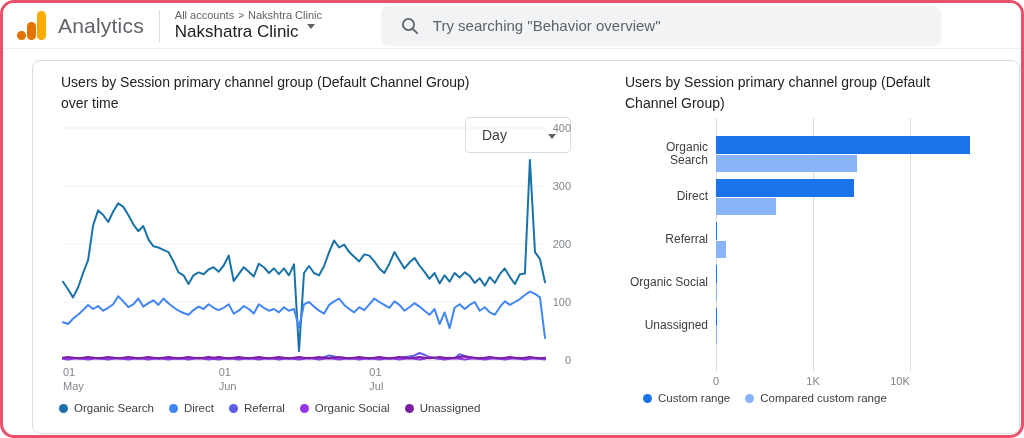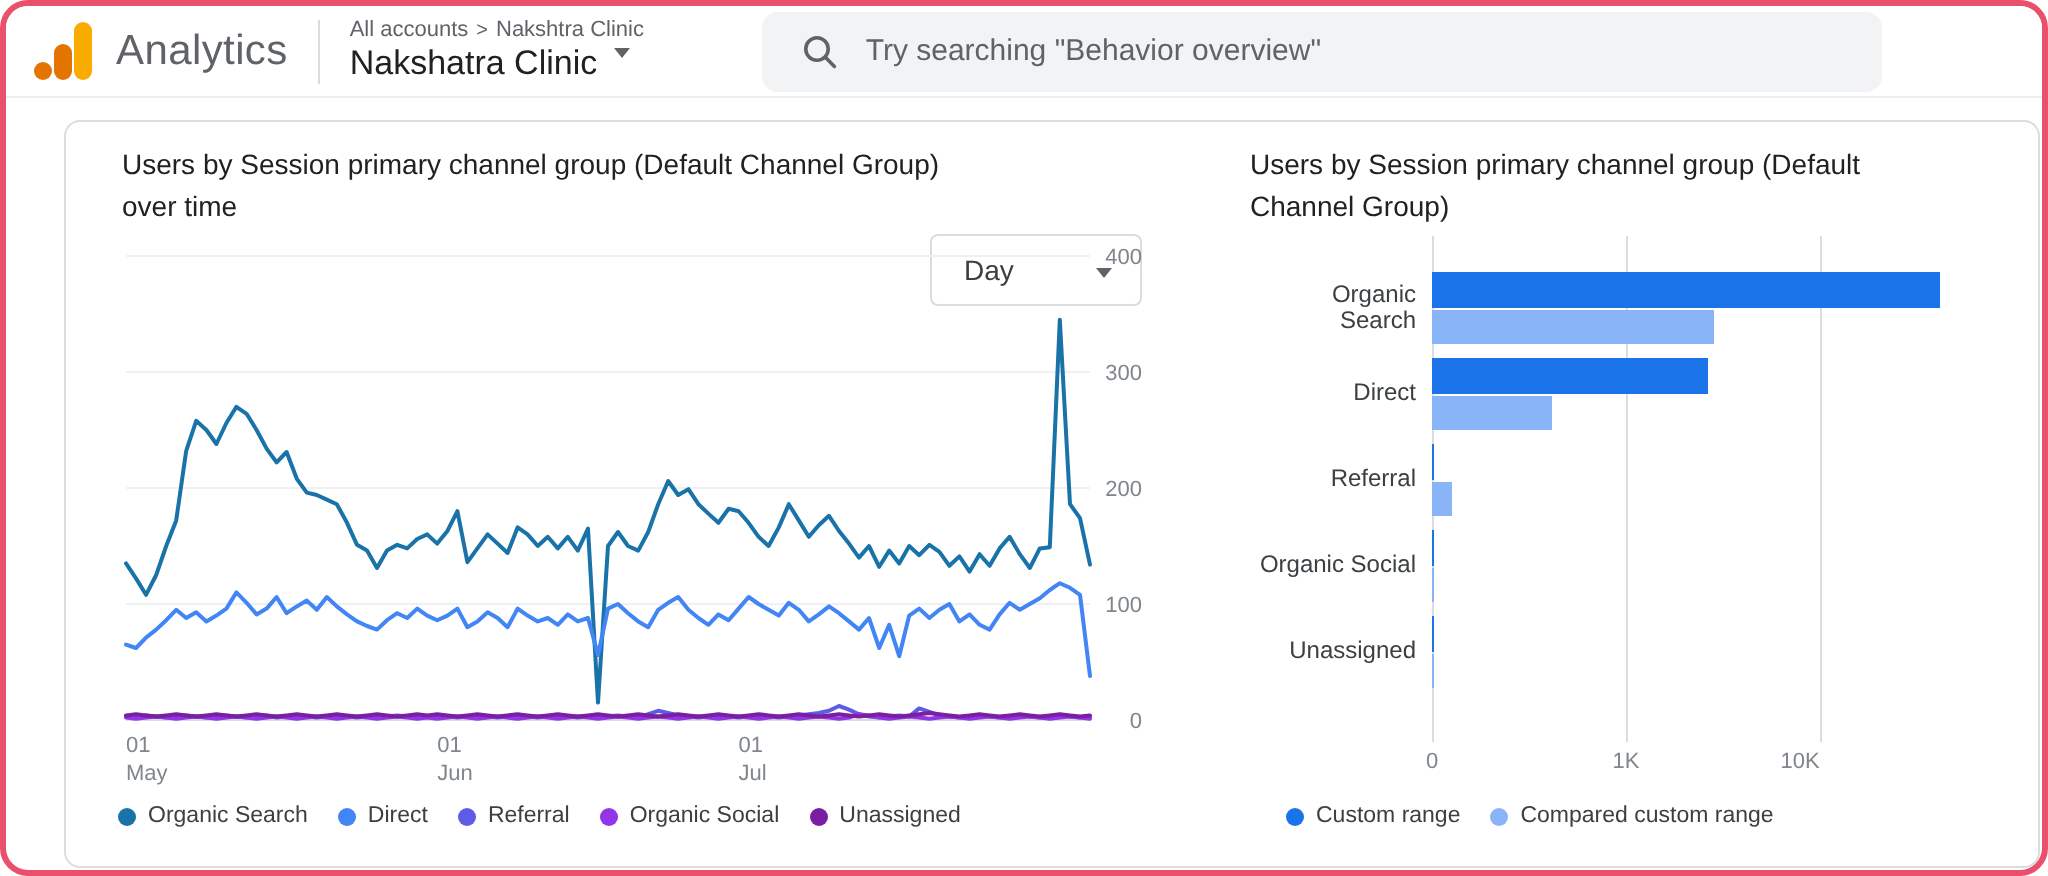--- a/index.html
+++ b/index.html
@@ -41,21 +41,21 @@
                 border:1px solid #dadce0; border-radius:4px; display:flex; align-items:center;
                 padding:0 14px 0 16px; cursor:pointer;margin-top:46px; }
   .day-select .val { flex:1; font-size:14px; color:#3c4043; }
   .day-select .caret-down { margin-left:0; }
 
   .line-chart { position:absolute; left:28px; top:57px; width:516px; height:300px; overflow:visible; }
   .line-chart text { font-family:"Liberation Sans",sans-serif; }
 
   .legend { position:absolute; display:flex; align-items:center; gap:15px; font-size:11.5px; color:#3c4043; }
   .lp-legend { left:26px; top:341px; }
-  .rp-legend { left:594px; top:341px;padding-left:16px; }
+  .rp-legend { left:594px; top:331px;padding-left:16px; }
   .legend-item { display:flex; align-items:center; gap:6px; white-space:nowrap; }
   .legend-dot { width:9px; height:9px; border-radius:50%; flex:none; }
 
   .bar-area { position:absolute; left:592px; top:57px; width:392px; height:290px; }
   .bar-grid { position:absolute; top:0; width:1px; height:253px; background:#dadce0; }
   .bar-xlabel { position:absolute; top:257px; transform:translateX(-50%); font-size:11px; color:#80868b; }
   .cat-label { position:absolute; left:0; width:83px; height:36px; display:flex; align-items:center;
                justify-content:flex-end; font-size:12px; font-weight:500; color:#3c4043; text-align:right; line-height:1.1; }
   .hbar { position:absolute; }
 </style>

